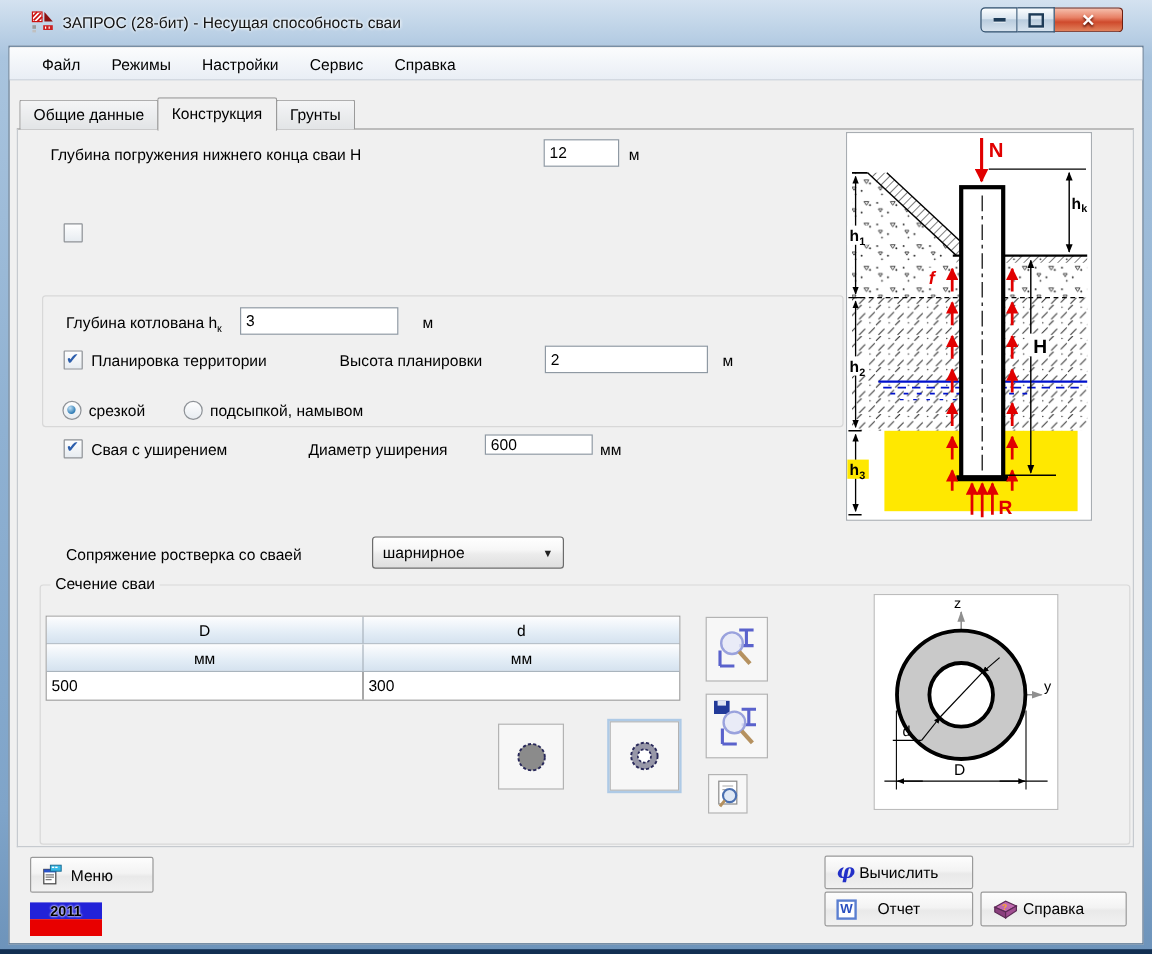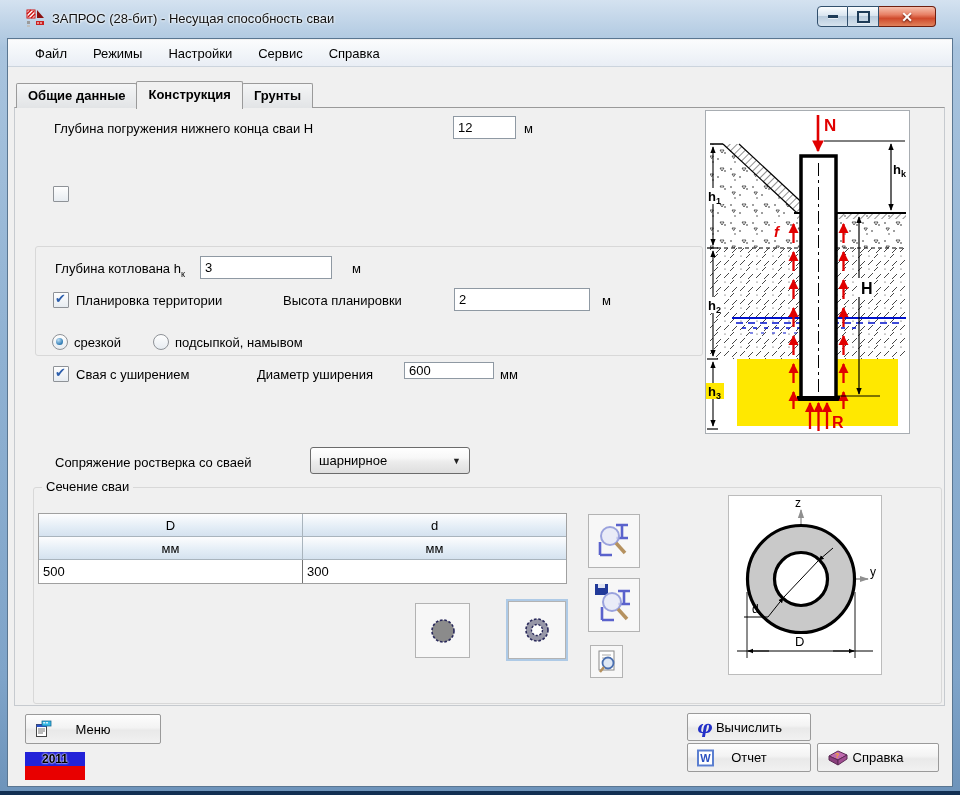--- a/index.html
+++ b/index.html
@@ -27,21 +27,21 @@
   
   .client{position:absolute;left:7px;top:38px;width:946px;height:749px;background:#f0f0f0;
           border:1px solid #5a7691;box-sizing:border-box;}
   .menubar{position:absolute;left:8px;top:40px;width:944px;height:27px;
           background:linear-gradient(180deg,#fbfcfd,#e9eef5);border-bottom:1px solid #ccd4dd;
           display:flex;align-items:center;padding-left:14px;box-sizing:border-box;}
   .mi{padding:4px 13px;white-space:nowrap;}
   
   .tabstrip{position:absolute;left:16px;top:81px;display:flex;align-items:flex-end;z-index:5;}
   .tab{height:24px;line-height:24px;padding:0 11px;background:linear-gradient(#f4f5f6,#e2e4e6);
-       border:1px solid #9a9a9a;border-bottom:none;border-radius:2px 2px 0 0;margin-right:-1px;white-space:nowrap;font-weight:bold;}
+       border:1px solid #9a9a9a;border-bottom:none;border-radius:2px 2px 0 0;margin-right:-1px;white-space:nowrap;}
   .tab.active{height:27px;line-height:26px;background:#f0f0f0;margin-bottom:-1px;z-index:6;position:relative;}
   .pane{position:absolute;left:14px;top:107px;width:931px;height:599px;background:#f0f0f0;
         border:1px solid #c6cacf;border-top:1px solid #9a9a9a;box-sizing:border-box;z-index:1;}
   .abs{position:absolute;white-space:nowrap;z-index:4;}
   
   .txt{position:absolute;border:1px solid #8f99a3;background:#fff;font-family:"Liberation Sans",sans-serif;
        font-size:13px;padding:0 0 0 4px;box-sizing:border-box;z-index:4;}
   
   .cb{position:absolute;width:14px;height:14px;border:1px solid #8e9297;border-radius:1px;
       background:linear-gradient(180deg,#fefefe,#e7ecf1);box-sizing:content-box;z-index:4;}
@@ -129,21 +129,21 @@
     <span class="mi">Справка</span>
   </div>
 
   <div class="tabstrip">
     <div class="tab">Общие данные</div>
     <div class="tab active">Конструкция</div>
     <div class="tab">Грунты</div>
   </div>
   <div class="pane"></div>
 
-  <span class="abs" style="left:54px;top:121px">Глубина погружения нижнего конца сваи H</span>
+  <span class="abs" style="left:42px;top:121px">Глубина погружения нижнего конца сваи H</span>
   <input class="txt" style="left: 453px; top: 116px; width: 63px; height: 23px;" value="12">
   <span class="abs" style="left:524px;top:121px">м</span>
 
   <div class="cb" style="left:53px;top:186px"></div>
 
   <div class="group" style="left:35px;top:246px;width:666px;height:108px"></div>
   <span class="abs" style="left:55px;top:261px"><span>Глубина котлована h</span><sub style="font-size:9px">к</sub></span>
   <input class="txt" style="left: 200px; top: 256px; width: 132px; height: 23px;" value="3">
   <span class="abs" style="left:352px;top:261px">м</span>
 
@@ -352,21 +352,21 @@
       <text x="23" y="117" font-size="12">d</text>
       <line x1="18" y1="96" x2="18" y2="162" stroke="#000" stroke-width="0.9"></line>
       <line x1="126" y1="96" x2="126" y2="162" stroke="#000" stroke-width="0.9"></line>
       <line x1="8" y1="155" x2="144" y2="155" stroke="#000" stroke-width="1"></line>
       <line x1="40" y1="155" x2="19" y2="155" stroke="#000" stroke-width="1" marker-end="url(#ba)"></line>
       <line x1="104" y1="155" x2="125" y2="155" stroke="#000" stroke-width="1" marker-end="url(#ba)"></line>
       <text x="66" y="150" font-size="13">D</text>
     </svg>
   </div>
 
-  <div class="btn" style="left:25px;top:714px;width:136px;height:30px">
+  <div class="btn" style="left:25px;top:714px;width:103px;height:30px">
     <span class="bicon">
       <svg width="18" height="18" viewBox="0 0 18 18">
         <rect x="1.5" y="4.5" width="10" height="12" fill="#fff" stroke="#444"></rect>
         <rect x="1.5" y="4.5" width="10" height="2.5" fill="#2a52c8"></rect>
         <line x1="3" y1="9" x2="10" y2="9" stroke="#777"></line>
         <line x1="3" y1="11" x2="10" y2="11" stroke="#777"></line>
         <line x1="3" y1="13" x2="8" y2="13" stroke="#777"></line>
         <rect x="7" y="1" width="9" height="5" fill="#35b9e6" stroke="#1a6a92" stroke-width="0.8"></rect>
         <rect x="8.2" y="2.2" width="2" height="1.2" fill="#fff"></rect>
         <rect x="11" y="2.2" width="2" height="1.2" fill="#fff"></rect>

